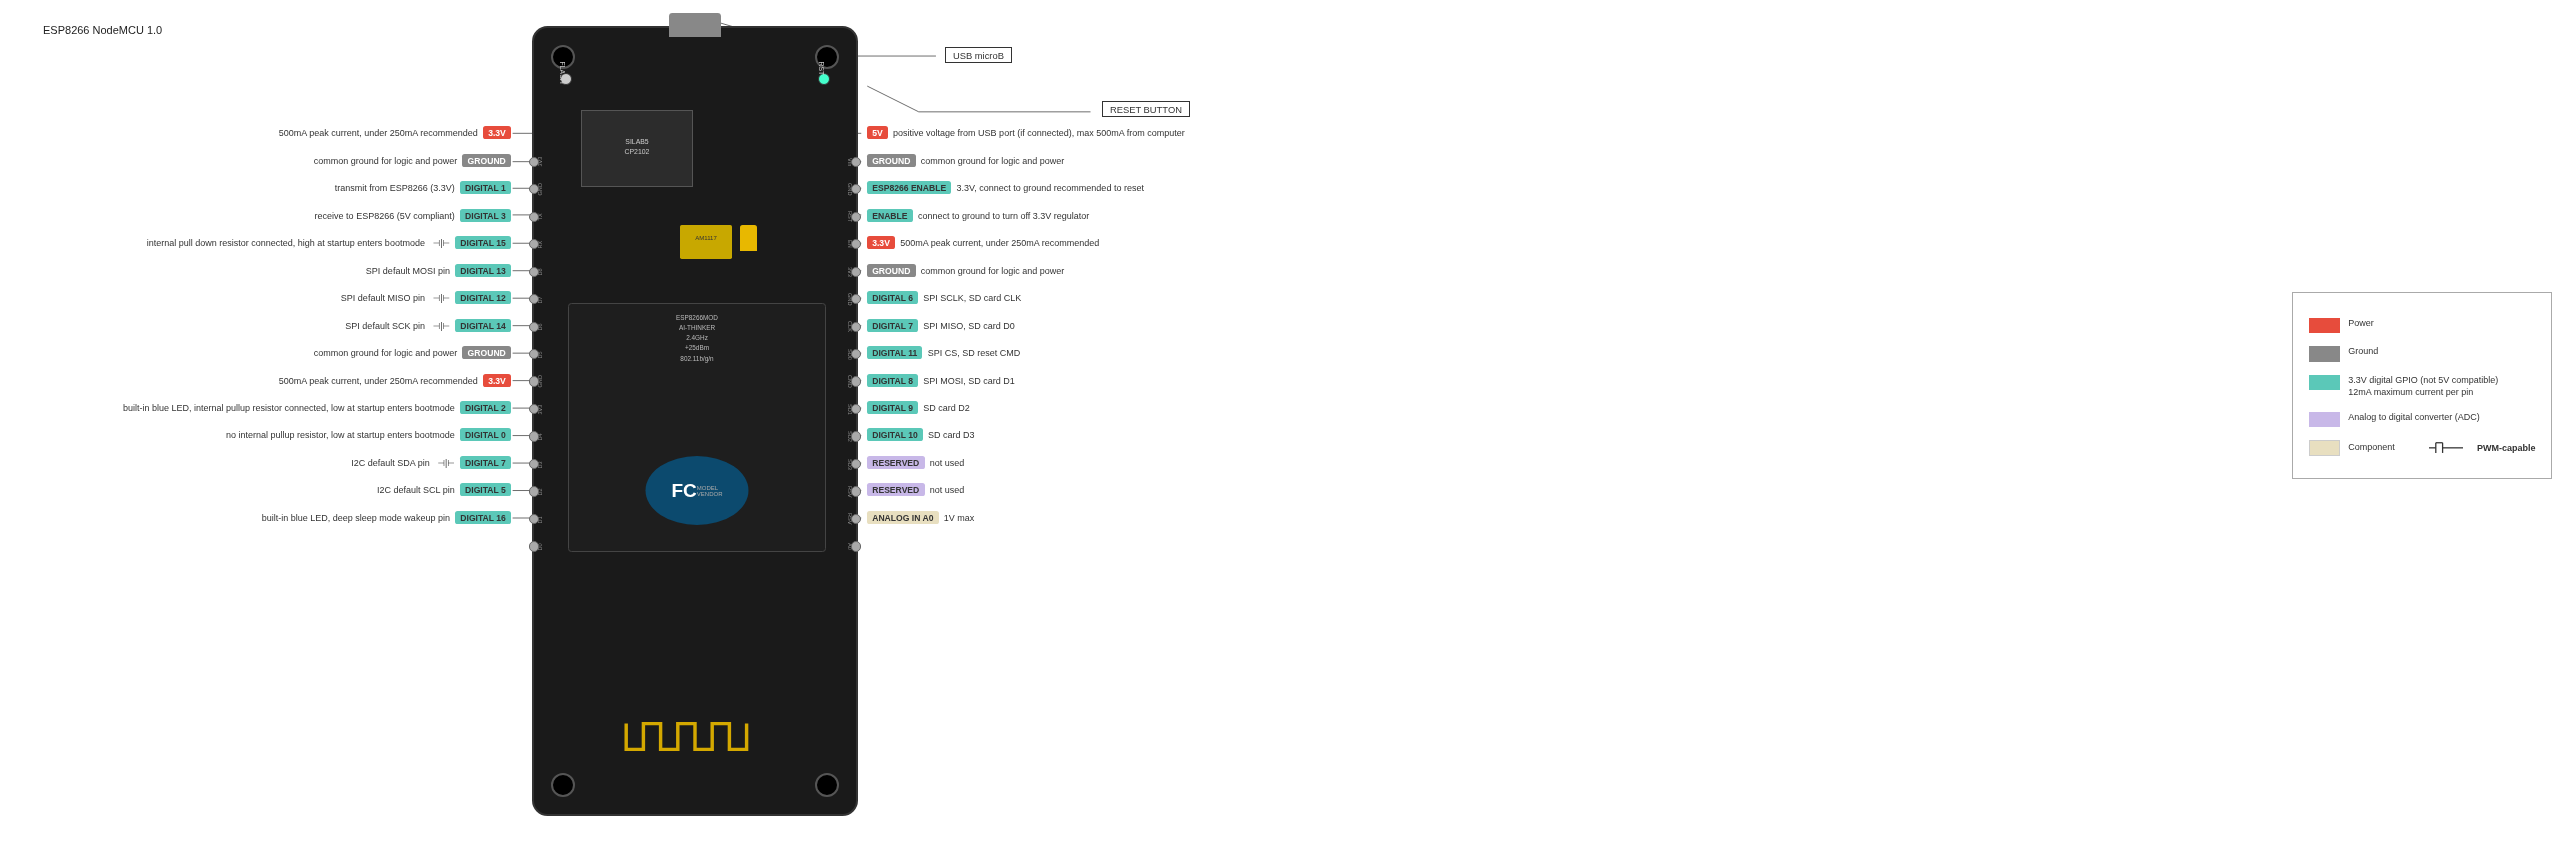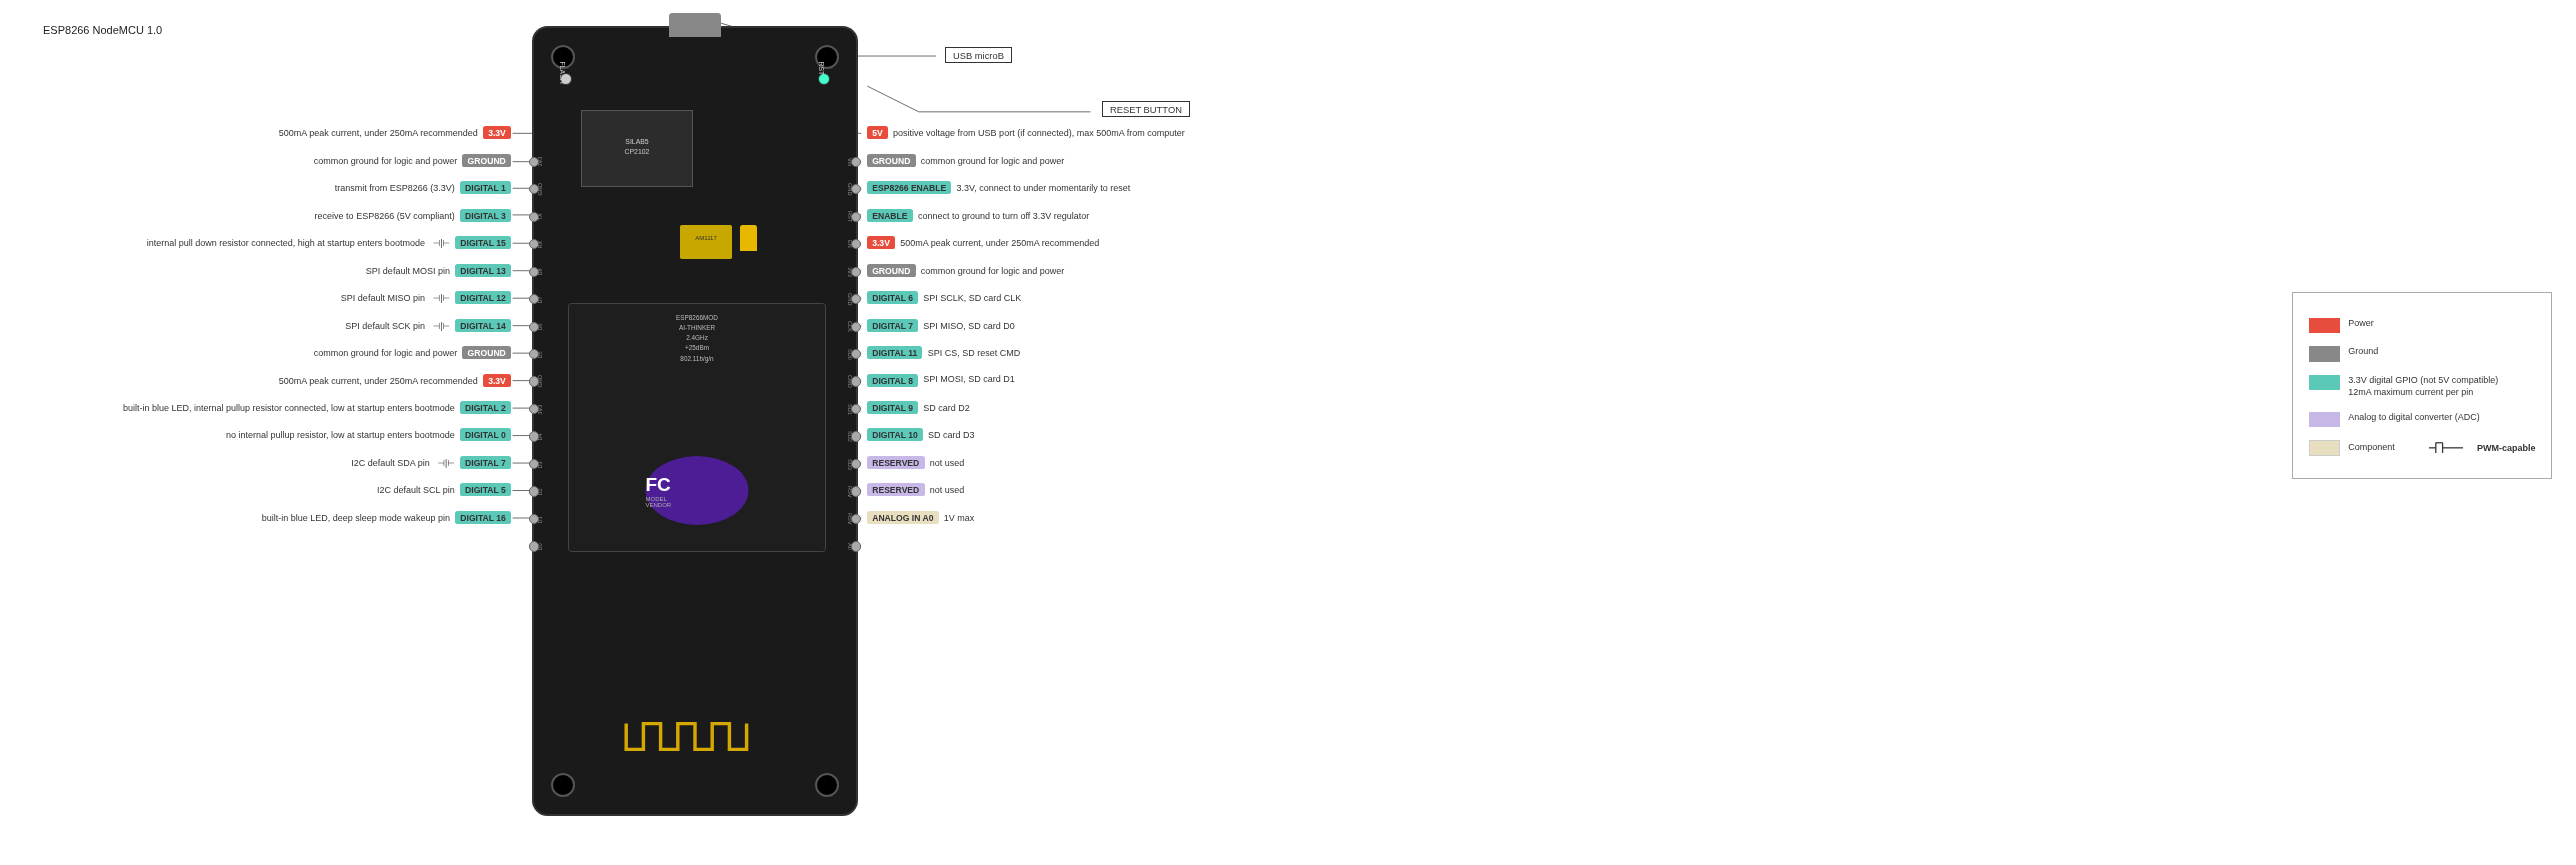--- a/index.html
+++ b/index.html
@@ -282,21 +282,21 @@
     <div style="color:#333; font-size:6px; text-align:center; margin-top:10.3px;">AM1117</div>
   </div>
 
   <div style="position:absolute; top:197px; left:206px; width:17px; height:26px; background:#e8b800; border-radius:2.6px 2.6px 0 0;"></div>
 
   <div style="position:absolute; top:275px; left:34px; width:258px; height:249px; background:#1e1e1e; border:1.7px solid #444; border-radius:3.4px;">
     <div style="color:#bbb; font-size:6.4px; text-align:center; margin-top:8.6px; line-height:1.6;">
       ESP8266MOD<br>AI-THINKER<br>2.4GHz<br>+25dBm<br>802.11b/g/n
     </div>
 
-    <div style="position:absolute; bottom:26px; left:50%; transform:translateX(-50%); width:103px; height:69px; background:#4c1d95; border-radius:50%; display:flex; justify-content:center; flex-direction:column;">
+    <div style="position:absolute; bottom:26px; left:50%; transform:translateX(-50%); width:103px; height:69px; background:#0c4a6e; border-radius:50%; display:flex; align-items:center; justify-content:center; flex-direction:row;">
       <div style="color:#fff; font-size:19px; font-weight:bold;">FC</div>
       <div style="color:#aaa; font-size:6px;">MODEL<br>VENDOR</div>
     </div>
   </div>
 
   <div style="position:absolute; bottom:56px; left:50%; transform:translateX(-50%); width:155px; height:43px;">
     <svg width="155" height="43" viewBox="0 0 180 50">
       <path d="M10,10 L10,40 L30,40 L30,10 L50,10 L50,40 L70,40 L70,10 L90,10 L90,40 L110,40 L110,10 L130,10 L130,40 L150,40 L150,10" fill="none" stroke="#d4a800" stroke-width="4"></path>
     </svg>
   </div>
@@ -422,21 +422,21 @@
   <span class="pin-desc">positive voltage from USB port (if connected), max 500mA from computer</span>
 </div>
 
 <div style="position:absolute; top:154px; left:867px; display:flex; align-items:center; gap:5.2px;">
   <span class="pin-badge badge-ground">GROUND</span>
   <span class="pin-desc">common ground for logic and power</span>
 </div>
 
 <div style="position:absolute; top:181px; left:867px; display:flex; align-items:center; gap:5.2px;">
   <span class="pin-badge badge-digital">ESP8266 ENABLE</span>
-  <span class="pin-desc">3.3V, connect to under momentarily to reset</span>
+  <span class="pin-desc">3.3V, connect to ground recommended to reset</span>
 </div>
 
 <div style="position:absolute; top:209px; left:867px; display:flex; align-items:center; gap:5.2px;">
   <span class="pin-badge badge-digital">ENABLE</span>
   <span class="pin-desc">connect to ground to turn off 3.3V regulator</span>
 </div>
 
 <div style="position:absolute; top:236px; left:867px; display:flex; align-items:center; gap:5.2px;">
   <span class="pin-badge badge-power">3.3V</span>
   <span class="pin-desc">500mA peak current, under 250mA recommended</span>
@@ -455,21 +455,21 @@
 <div style="position:absolute; top:319px; left:867px; display:flex; align-items:center; gap:5.2px;">
   <span class="pin-badge badge-digital">DIGITAL 7</span>
   <span class="pin-desc">SPI MISO, SD card D0</span>
 </div>
 
 <div style="position:absolute; top:346px; left:867px; display:flex; align-items:center; gap:5.2px;">
   <span class="pin-badge badge-digital">DIGITAL 11</span>
   <span class="pin-desc">SPI CS, SD reset CMD</span>
 </div>
 
-<div style="position:absolute; top:374px; left:867px; display:flex; align-items:flex-start; gap:5.2px;">
+<div style="position:absolute; top:374px; left:867px; display:flex; align-items:center; gap:5.2px;">
   <span class="pin-badge badge-digital">DIGITAL 8</span>
   <span class="pin-desc">SPI MOSI, SD card D1</span>
 </div>
 
 <div style="position:absolute; top:401px; left:867px; display:flex; align-items:center; gap:5.2px;">
   <span class="pin-badge badge-digital">DIGITAL 9</span>
   <span class="pin-desc">SD card D2</span>
 </div>
 
 <div style="position:absolute; top:428px; left:867px; display:flex; align-items:center; gap:5.2px;">

